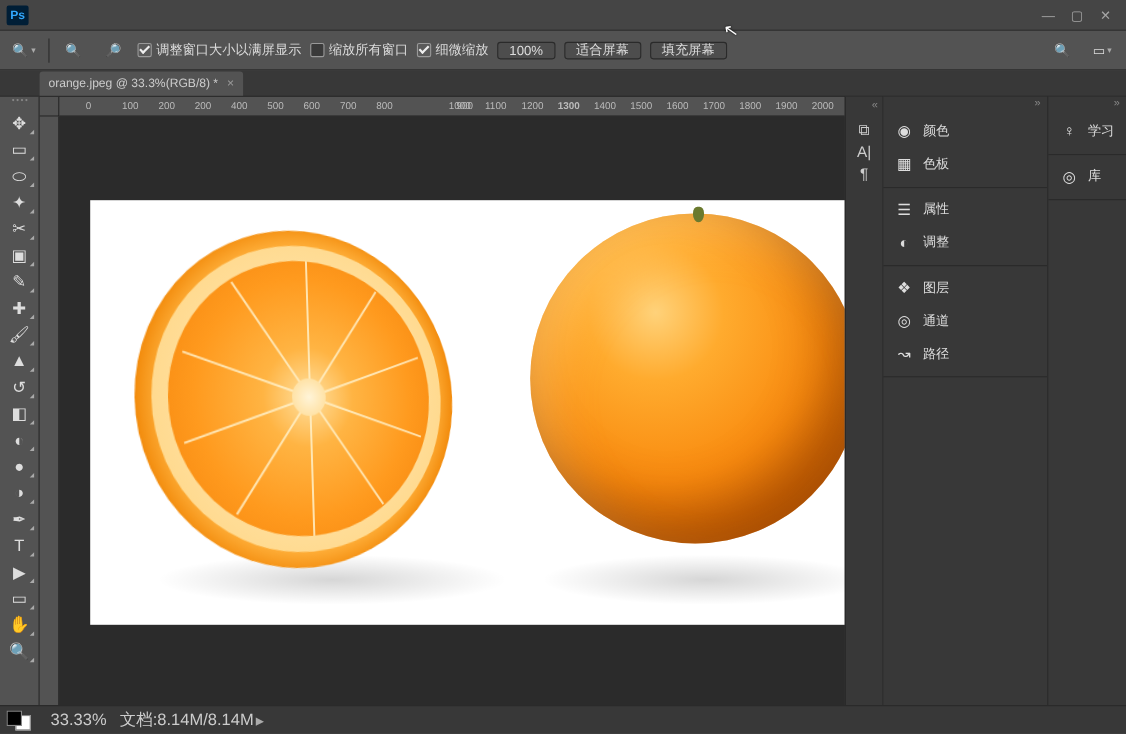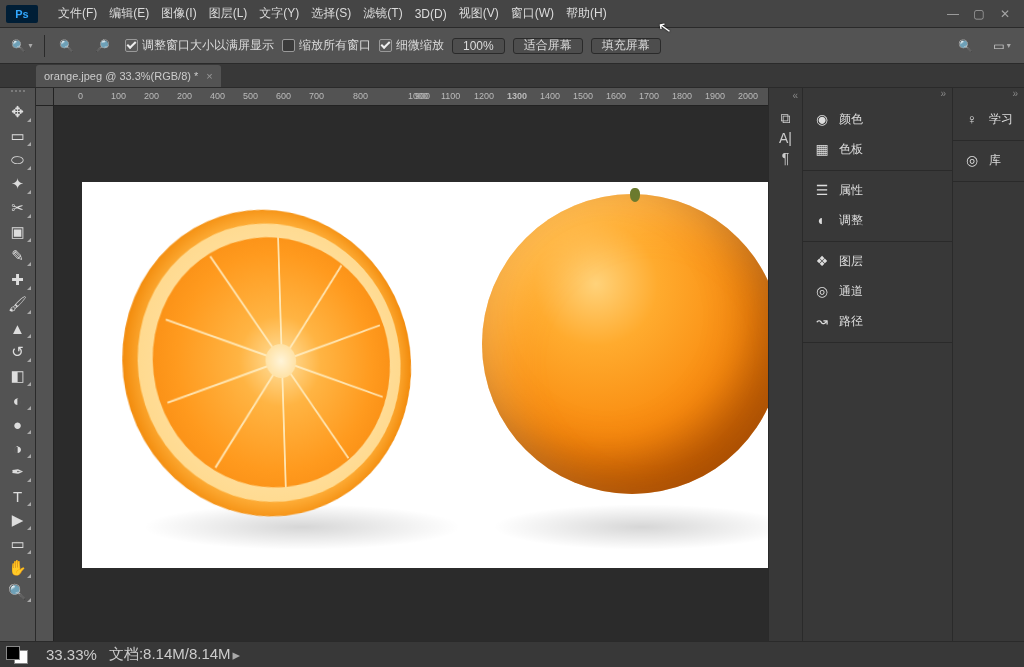--- a/index.html
+++ b/index.html
@@ -10,21 +10,21 @@
     --bg4:#2b2b2b;
     --text:#dcdcdc;
     --text-dim:#a5a5a5;
     --border:#2a2a2a;
     --highlight:#6a6a6a;
   }
   *{box-sizing:border-box;font-family:"Microsoft YaHei","PingFang SC",Arial,sans-serif;}
   body{margin:0;width:1024px;height:667px;background:var(--bg2);color:var(--text);font-size:12px;overflow:hidden;position:relative;}
   
   #menubar{height:28px;background:var(--bg0);display:flex;align-items:center;padding:0 6px;border-bottom:1px solid var(--border);}
-  #menubar .ps{width:32px;height:18px;background:#001e36;color:#31a8ff;font-weight:bold;display:flex;align-items:center;justify-content:center;font-size:11px;border-radius:2px;margin-right:14px;}
+  #menubar .ps{width:20px;height:18px;background:#001e36;color:#31a8ff;font-weight:bold;display:flex;align-items:center;justify-content:center;font-size:11px;border-radius:2px;margin-right:14px;}
   #menubar .menu-item{padding:0 6px;height:100%;display:flex;align-items:center;cursor:default;}
   #menubar .spacer{flex:1;}
   #menubar .win-btn{width:26px;height:100%;display:flex;align-items:center;justify-content:center;color:var(--text-dim);}
   
   #optbar{height:36px;background:var(--bg2);display:flex;align-items:center;padding:0 8px;border-bottom:1px solid var(--border);gap:8px;}
   #optbar .ico-btn{width:28px;height:24px;display:flex;align-items:center;justify-content:center;color:var(--text);}
   #optbar .vsep{width:1px;height:22px;background:var(--border);}
   .chk{display:flex;align-items:center;gap:4px;}
   .chk .box{width:13px;height:13px;border:1px solid #999;border-radius:2px;background:#3a3a3a;display:flex;align-items:center;justify-content:center;}
   .chk .box.on{background:#5a5a5a;}
@@ -88,33 +88,20 @@
   #status .swatches .bgc{position:absolute;right:0;bottom:0;width:14px;height:14px;background:#fff;border:1px solid #888;}
   #status .tri{color:#aaa;margin-left:2px;}
   
   #cursor{position:absolute;left:658px;top:18px;font-size:16px;color:#fff;transform:rotate(-10deg);pointer-events:none;text-shadow:0 0 2px #000;}
 </style>
 </head>
 <body>
 
 <div id="menubar">
   <div class="ps">Ps</div>
-  <div id="menu-items" style="display: flex; height: 100%;">
-      <div class="menu-item">文件(F)</div>
-      <div class="menu-item">编辑(E)</div>
-      <div class="menu-item">图像(I)</div>
-      <div class="menu-item">图层(L)</div>
-      <div class="menu-item">文字(Y)</div>
-      <div class="menu-item">选择(S)</div>
-      <div class="menu-item">滤镜(T)</div>
-      <div class="menu-item">3D(D)</div>
-      <div class="menu-item">视图(V)</div>
-      <div class="menu-item">窗口(W)</div>
-      <div class="menu-item">帮助(H)</div>
-    </div>
   <div class="spacer"></div>
   <div class="win-btn">—</div>
   <div class="win-btn">▢</div>
   <div class="win-btn">✕</div>
 </div>
 
 <div id="optbar">
   <div class="ico-btn">🔍<span style="font-size:8px;margin-left:2px;color:#aaa;">▾</span></div>
   <div class="vsep"></div>
   <div class="ico-btn">🔍</div>
@@ -184,21 +171,21 @@
     <div id="rcorner"></div>
     <div id="hruler">
         <span class="rlabel" style="left: 24px; top: 3px;">0</span>
         <span class="rlabel" style="left: 57px; top: 3px;">100</span>
         <span class="rlabel" style="left: 90px; top: 3px;">200</span>
         <span class="rlabel" style="left: 123px; top: 3px;">200</span>
         <span class="rlabel" style="left: 156px; top: 3px;">400</span>
         <span class="rlabel" style="left: 189px; top: 3px;">500</span>
         <span class="rlabel" style="left: 222px; top: 3px;">600</span>
         <span class="rlabel" style="left: 255px; top: 3px;">700</span>
-        <span class="rlabel" style="left: 288px; top: 3px; margin-left: 11px;">800</span>
+        <span class="rlabel" style="left: 288px; top: 3px;">800</span>
         <span class="rlabel" style="left: 321px; top: 3px; margin-left: 40px;">900</span>
         <span class="rlabel" style="left: 354px; top: 3px;">1000</span>
         <span class="rlabel" style="left: 387px; top: 3px;">1100</span>
         <span class="rlabel" style="left: 420px; top: 3px;">1200</span>
         <span class="rlabel" style="left: 453px; top: 3px; font-weight: bold;">1300</span>
         <span class="rlabel" style="left: 486px; top: 3px;">1400</span>
         <span class="rlabel" style="left: 519px; top: 3px;">1500</span>
         <span class="rlabel" style="left: 552px; top: 3px;">1600</span>
         <span class="rlabel" style="left: 585px; top: 3px;">1700</span>
         <span class="rlabel" style="left: 618px; top: 3px;">1800</span>

